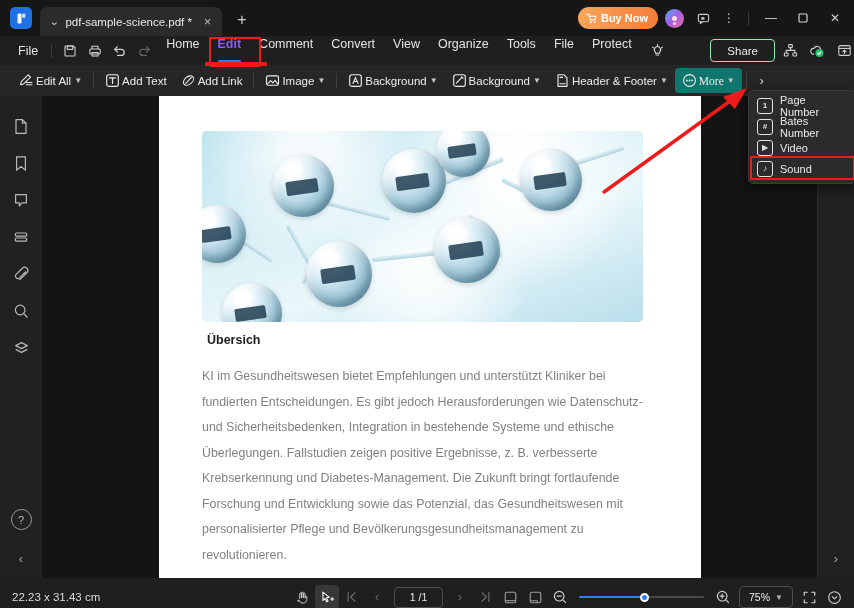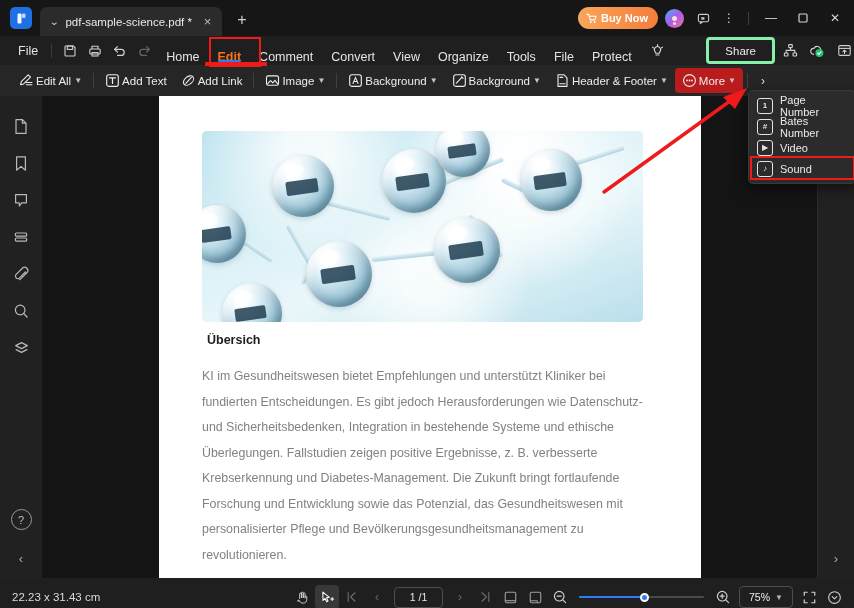--- a/index.html
+++ b/index.html
@@ -43,41 +43,41 @@
 
   
   .menubar{position:absolute;left:0;top:36px;width:854px;height:29px;
            background:#1f1f1f;display:flex;align-items:center;padding-left:10px;}
   .mfile{font-size:12.5px;color:#e4e4e4;padding:0 8px;}
   .msep{width:1px;height:14px;background:#3a3a3a;margin:0 5px;}
   .micon{width:25px;height:22px;display:flex;align-items:center;justify-content:center;
          color:#cfcfcf;}
   .micon.dim{color:#666;}
   .mitem{font-size:12.5px;color:#e4e4e4;padding:0 9px;height:27px;
-         display:flex;align-items:flex-end;position:relative;}
-  .mitem.active{color:#f97316;font-weight:bold;}
+         display:flex;align-items:flex-start;position:relative;}
+  .mitem.active{color:#8b5cf6;font-weight:bold;}
   .mitem.active::after{content:"";position:absolute;left:9px;right:9px;bottom:2px;
                        height:2.5px;background:#2e7cf6;border-radius:2px;}
   .mbulb{width:26px;height:22px;display:flex;align-items:center;justify-content:center;
          color:#d8d8d8;margin-left:4px;}
   .mright{margin-left:auto;display:flex;align-items:center;gap:3px;padding-right:8px;}
-  .sharebtn{height:21px;border:3px solid #86efac;border-radius:4px;padding:0 16px;
+  .sharebtn{height:21px;border:1px solid #86efac;border-radius:4px;padding:0 16px;
             font-size:11.5px;color:#ececec;display:flex;align-items:center;}
   .mr-ico{width:24px;height:22px;display:flex;align-items:center;justify-content:center;
           color:#d0d0d0;position:relative;}
 
   
   .toolbar{position:absolute;left:0;top:65px;width:854px;height:31px;
            background:#262626;display:flex;align-items:center;}
   .tool{height:25px;display:flex;align-items:center;gap:2px;padding:0 7px;
         font-size:11.5px;color:#ededed;border-radius:4px;white-space:nowrap;}
   .tool .ti{display:flex;align-items:center;}
   .tool .car{font-size:8px;color:#c4c4c4;margin-left:1px;}
   .tsep{width:1px;height:15px;background:#3f3f3f;margin:0 4px;}
-  .tool.more{background:#b91c1c;}
+  .tool.more{background:#0f766e;font-family:Liberation Serif, serif;}
   .trarrow{width:18px;height:25px;display:flex;align-items:center;justify-content:center;
            color:#ddd;font-size:12px;margin-left:2px;}
 
   
   .rail{position:absolute;left:0;top:96px;width:42px;height:482px;
         background:#212121;border-right:1px solid #2c2c2c;}
   .rail-i{width:42px;height:37px;display:flex;align-items:center;justify-content:center;
           color:#b9b9b9;}
   .rail-bot{position:absolute;left:0;bottom:0;width:42px;}
 

